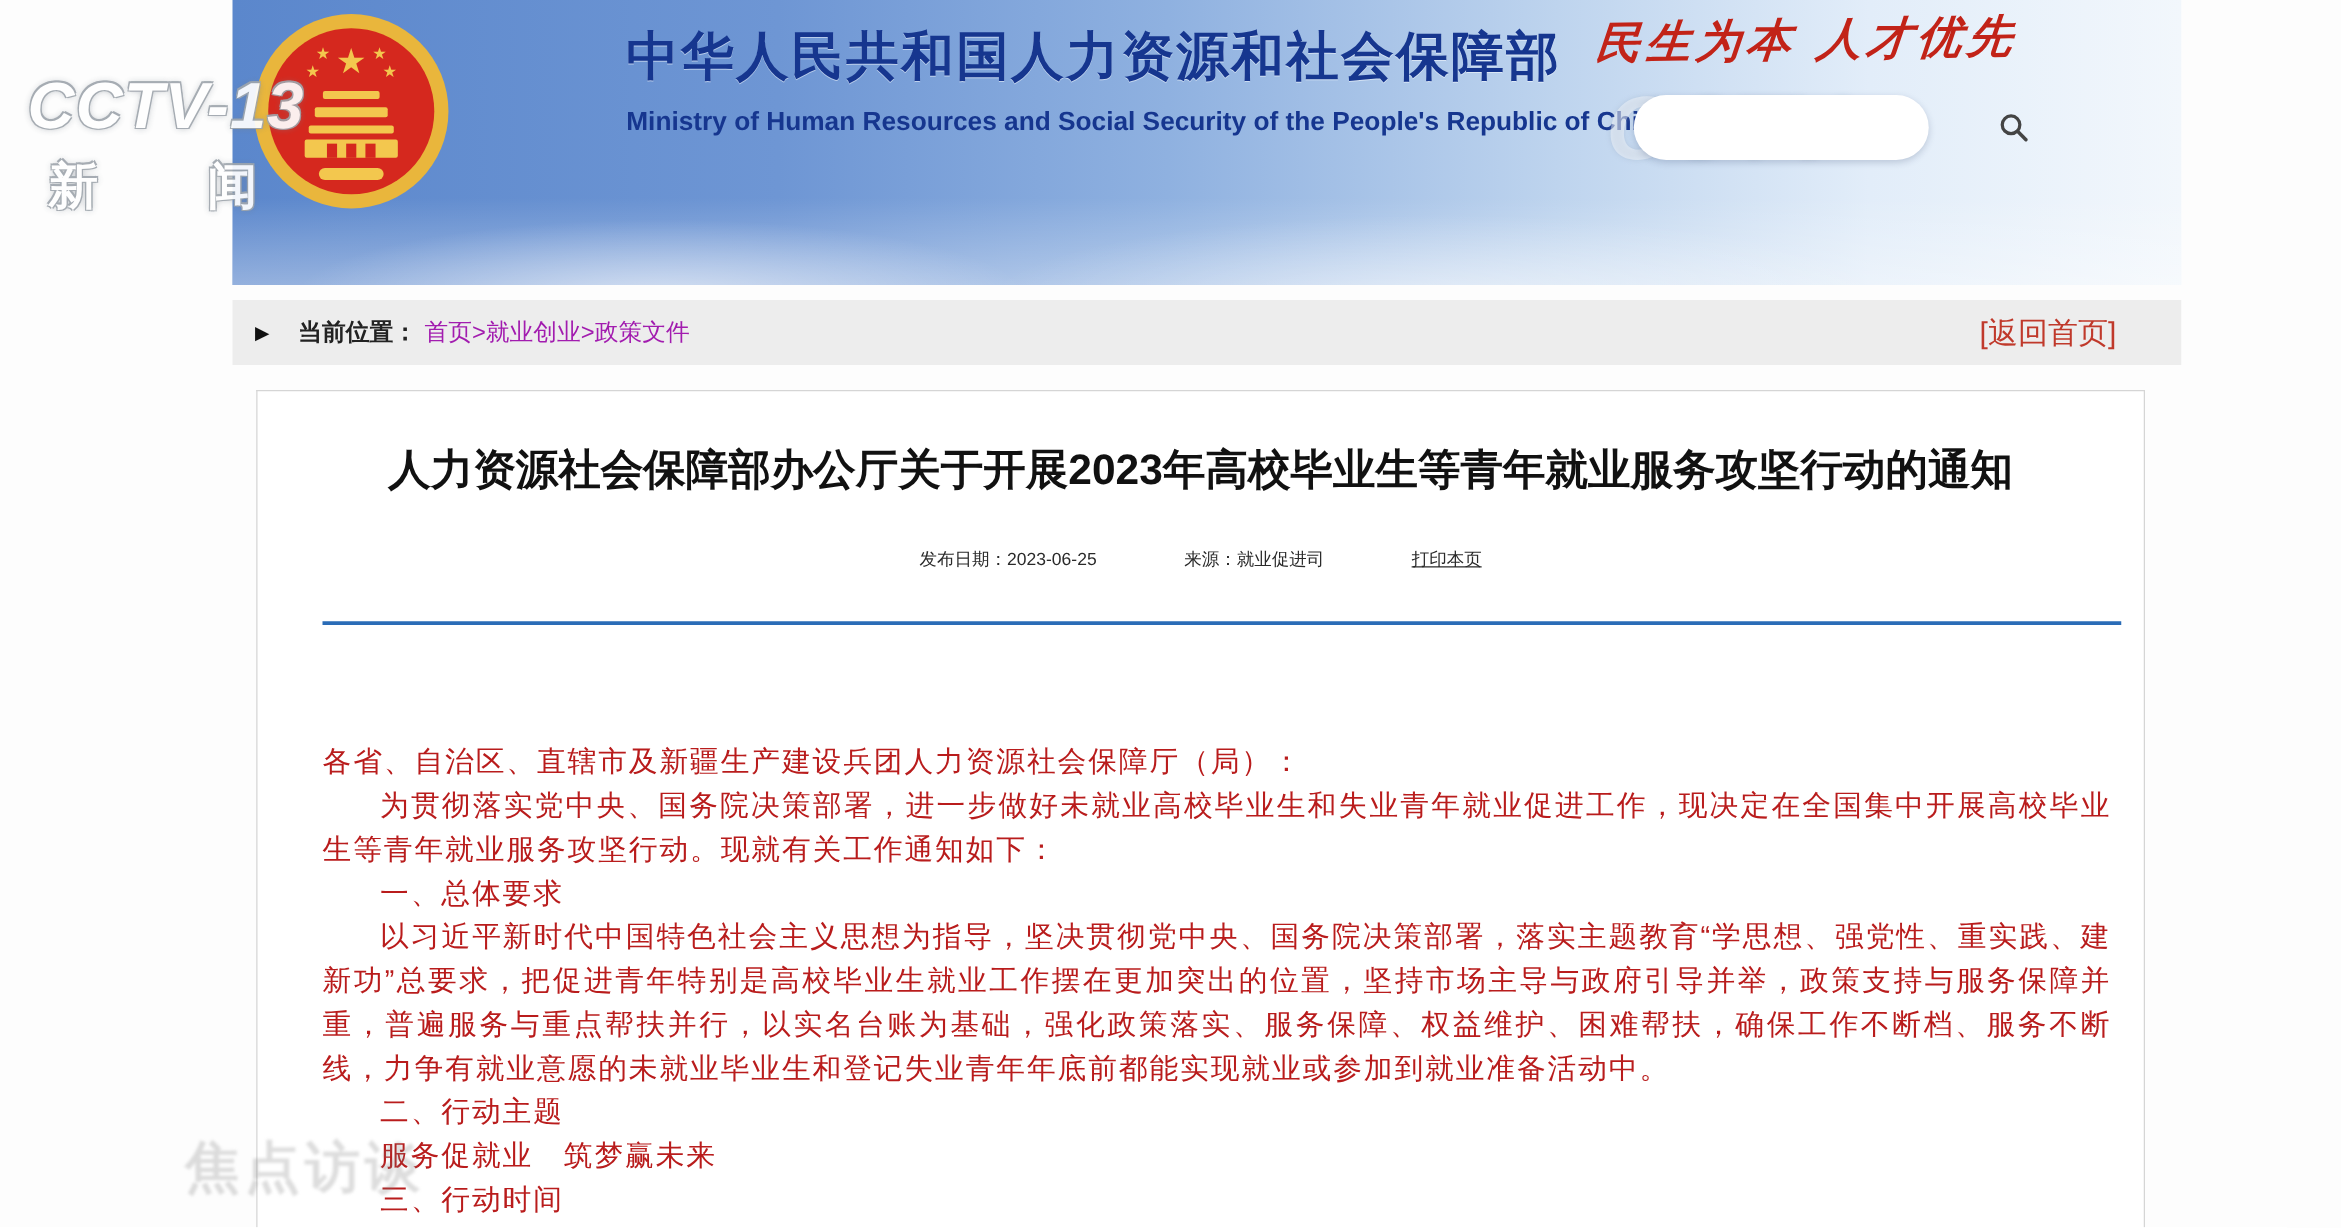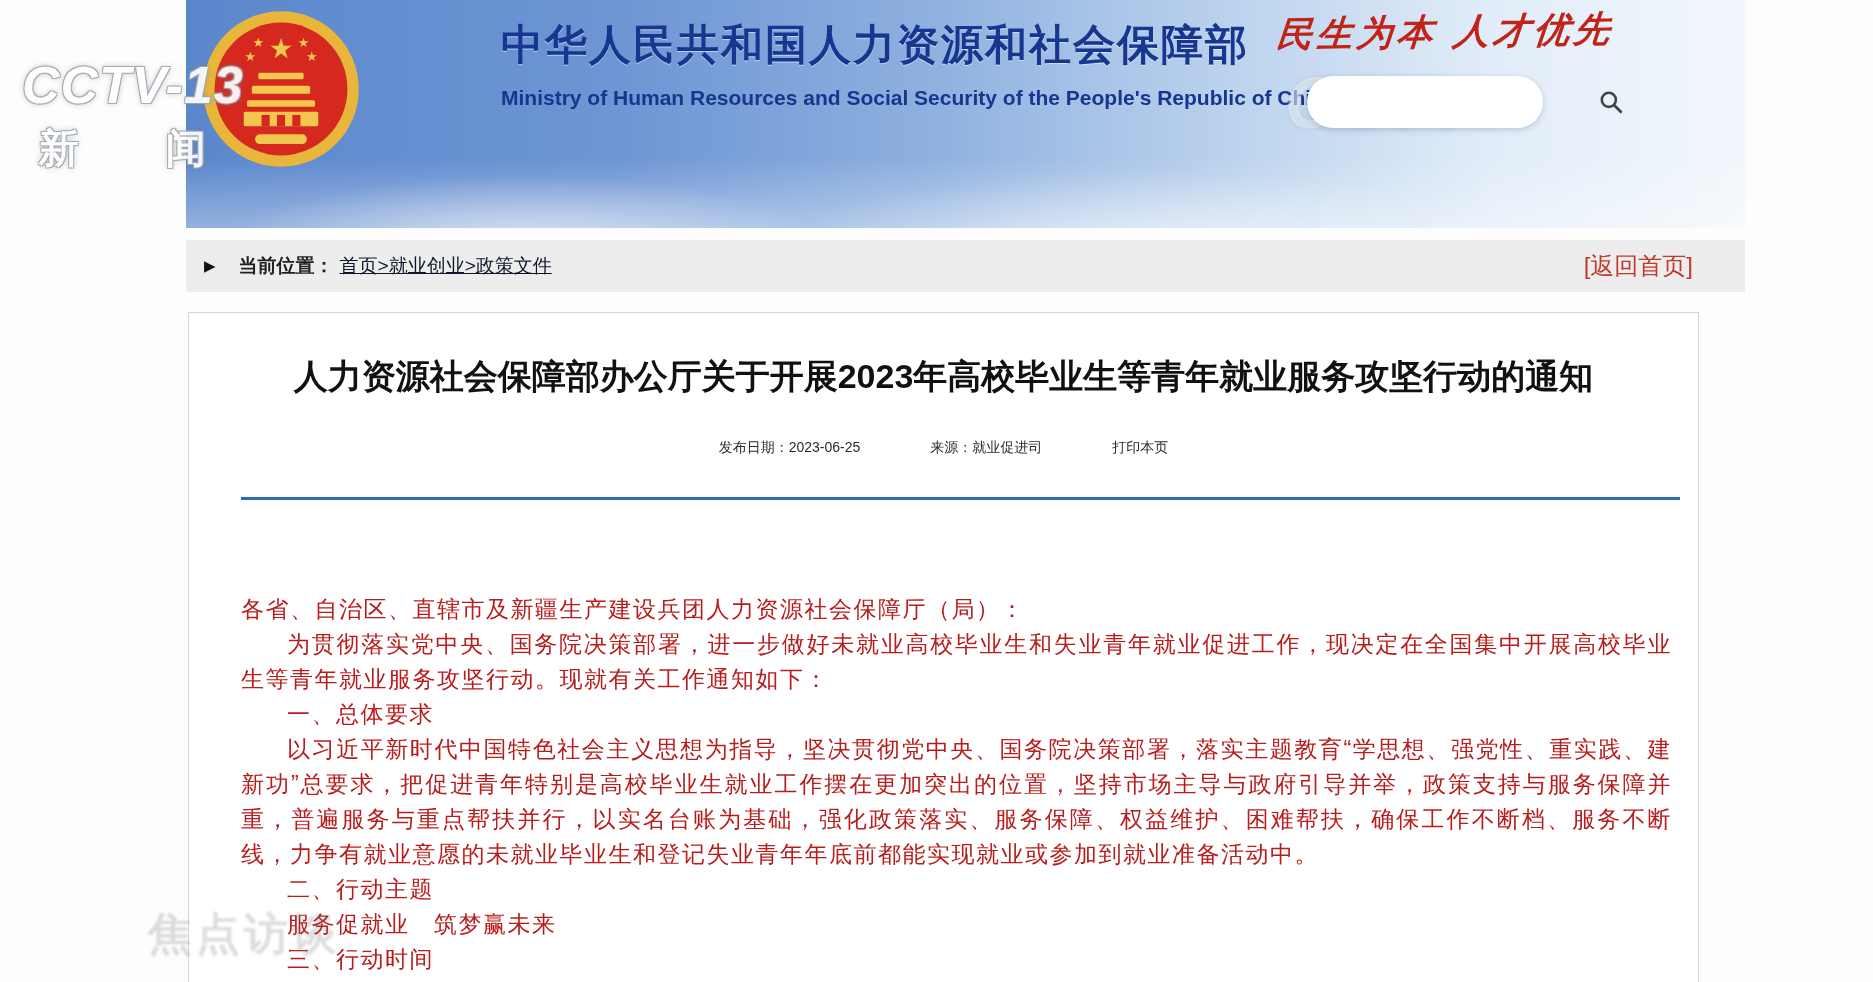--- a/index.html
+++ b/index.html
@@ -42,29 +42,29 @@
   .ghost { position:absolute; left:1285px; top:62px; z-index:5; font-size:72px; font-weight:800; font-style:italic;
            color:rgba(255,255,255,.42); letter-spacing:-2px; text-shadow:0 0 4px rgba(150,165,190,.35); }
   .corner-ghost { position:absolute; left:148px; top:905px; z-index:20; font-size:44px; font-weight:800;
            color:rgba(125,125,125,.26); filter:blur(1.2px); letter-spacing:4px; }
 
   
   .crumbbar { position:absolute; left:186px; top:240px; width:1559px; height:52px; background:#ededed;
               display:flex; align-items:center; font-size:19px; color:#222; z-index:2; }
   .crumbbar .tri { margin-left:18px; font-size:15px; color:#111; }
   .crumbbar .lbl { margin-left:23px; font-weight:bold; }
-  .crumbbar .path { margin-left:6px; color:#0f172a; cursor:pointer;text-decoration:underline; }
+  .crumbbar .path { margin-left:6px; color:#a21caf; cursor:pointer; }
   .crumbbar .back { position:absolute; right:52px; color:#c0392b; cursor:pointer; font-size:24px; }
 
   
-  .contentbox { position:absolute; left:188px; top:312px; width:1511px; height:670px;
+  .contentbox { position:absolute; left:205px; top:312px; width:1511px; height:670px;
                 background:#fff; border:1px solid #d5d5d5; border-bottom:none; padding-top:40px; overflow:hidden; z-index:1; }
   .doc-title { font-size:34px; font-weight:bold; color:#111; text-align:center; line-height:46px; white-space:nowrap; }
   .meta { margin-top:40px; display:flex; justify-content:center; gap:70px; font-size:14px; color:#2a2a2a; }
-  .meta .print { cursor:pointer; }
+  .meta .print { cursor:pointer;text-decoration:underline; }
   .rule { margin:40px 18px 0 52px; height:3px; background:#2a6cb7; }
   .body-text { margin:92px 26px 0 52px; font-size:23px; line-height:35px; color:#b91c1c;
                text-align:justify; letter-spacing:1.5px; }
   .body-text p.indent { text-indent:2em; }
 </style>
 </head>
 <body>
 
 <div class="frame">
 

